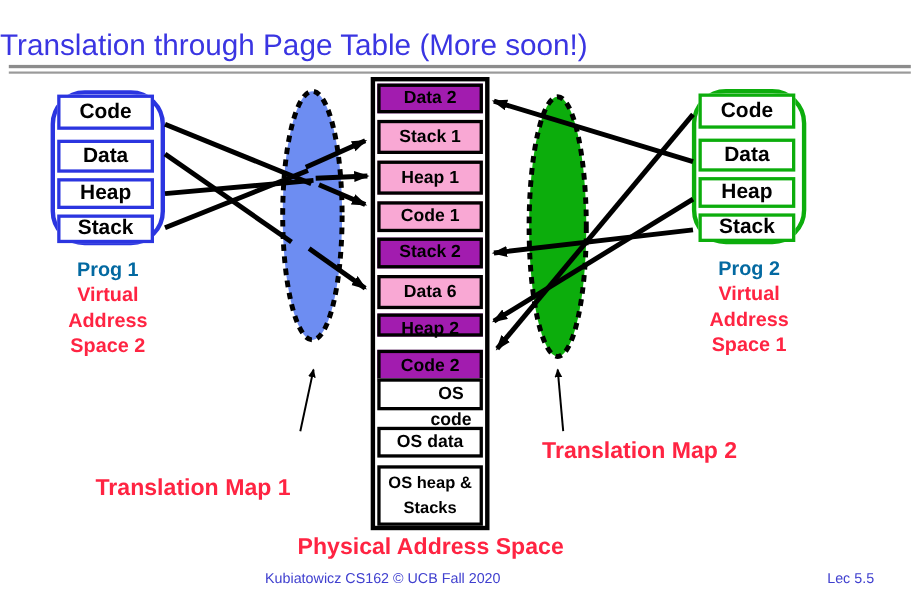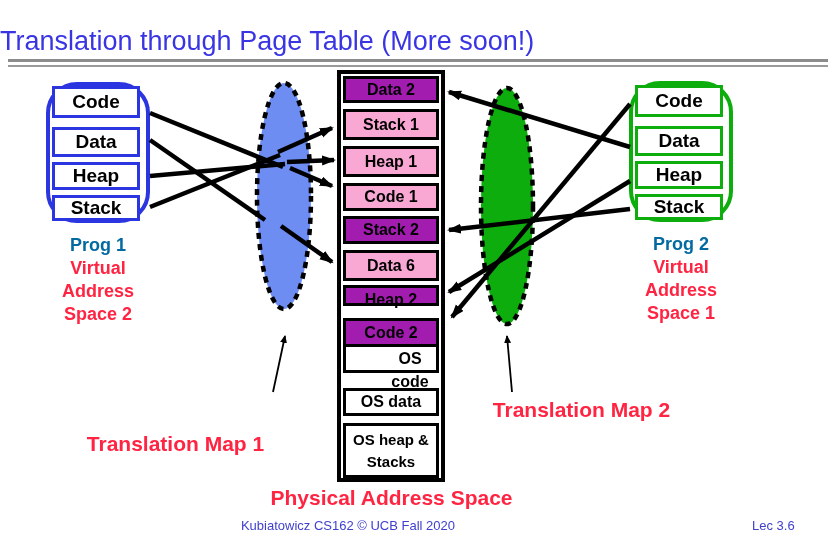--- a/index.html
+++ b/index.html
@@ -91,21 +91,21 @@
     <div class="pcell pos" style="top:270px;height:29px;line-height:23px;padding-left:38px;">OS code</div>
     <div class="pcell pos" style="top:314px;height:28px;line-height:22px;">OS data</div>
     <div class="pcell pos" style="top:349px;height:55px;line-height:22px;padding-top:3px;font-size:15px;">OS heap &amp; Stacks</div>
   </div>
 
   <div class="abs maplabel" style="left:58px;top:396px;margin-top:36px;">Translation Map 1</div>
   <div class="abs maplabel" style="left:464px;top:398px;">Translation Map 2</div>
   <div class="abs physlabel">Physical Address Space</div>
 
   <div class="abs footer credit">Kubiatowicz CS162 © UCB Fall 2020</div>
-  <div class="abs footer lec">Lec 3.6</div>
+  <div class="abs footer lec">Lec 5.5</div>
 
   <svg class="overlay" viewBox="0 0 836 554">
     <defs>
       <marker id="ah" markerUnits="userSpaceOnUse" markerWidth="16" markerHeight="12" refX="12" refY="5" orient="auto">
         <path d="M0,0 L14,5 L0,10 z" fill="#000"></path>
       </marker>
       <marker id="ahSmall" markerUnits="userSpaceOnUse" markerWidth="10" markerHeight="8" refX="7" refY="3.5" orient="auto">
         <path d="M0,0 L8,3.5 L0,7 z" fill="#000"></path>
       </marker>
     </defs>

